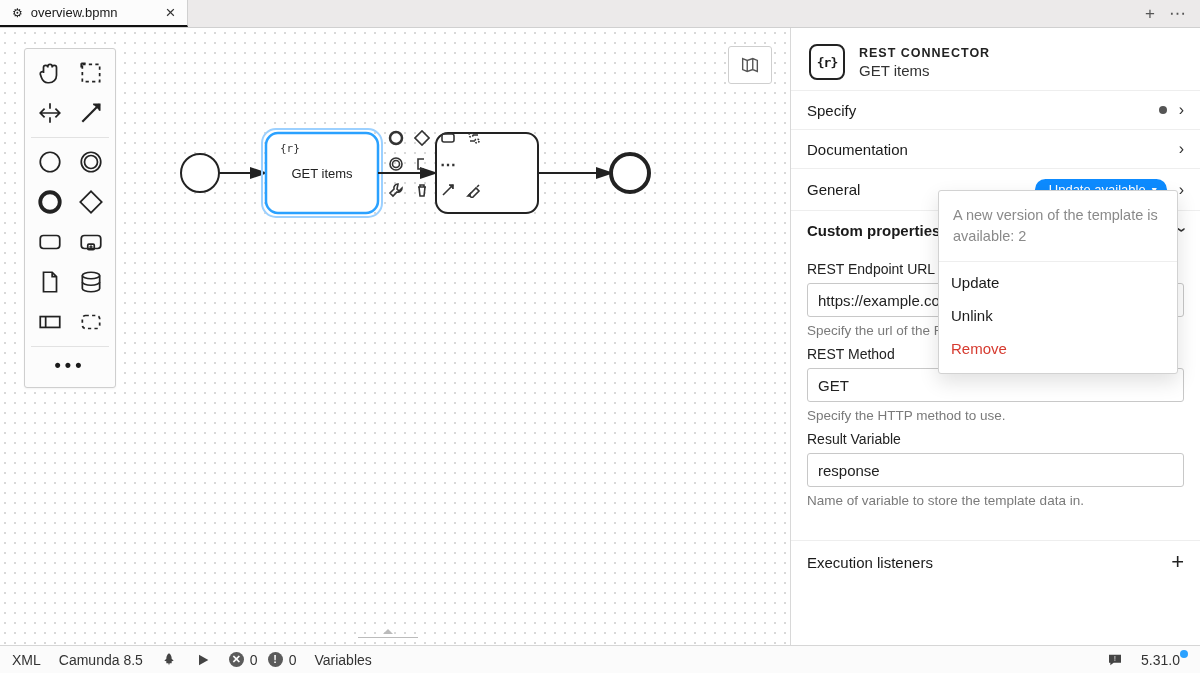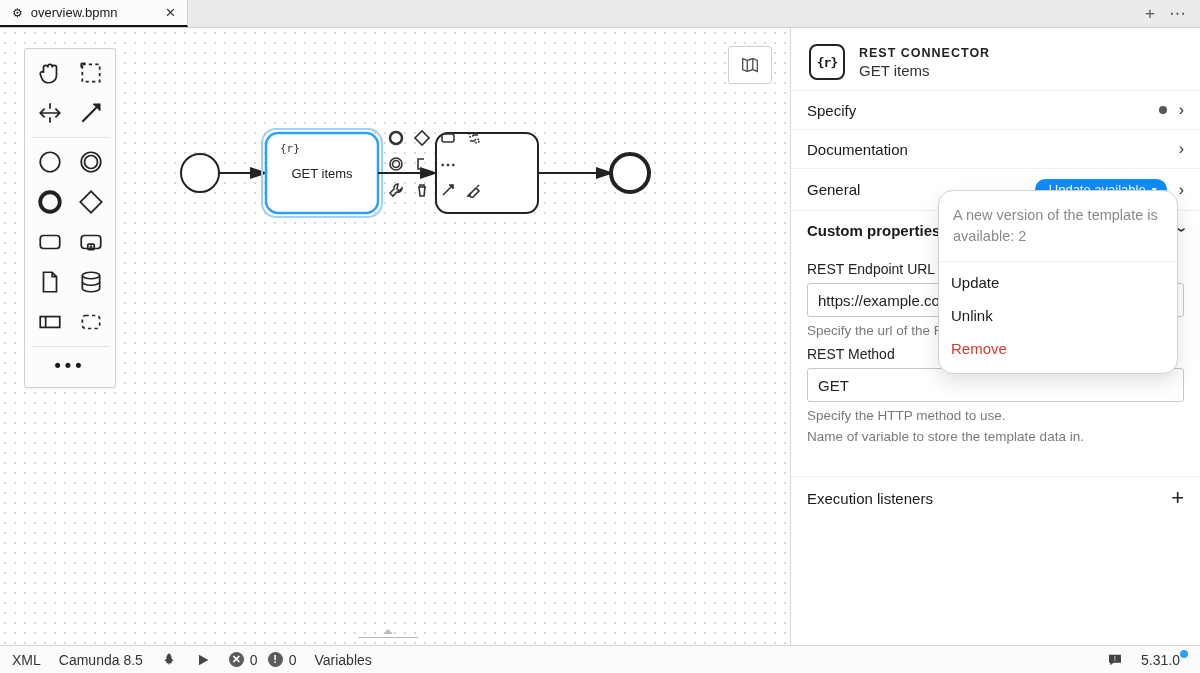--- a/index.html
+++ b/index.html
@@ -50,21 +50,21 @@
   .template-row .pill { background:#0d8bff; color:#fff; padding:3px 10px 3px 14px; border-radius:14px; font-size:13px; display:flex; align-items:center; gap:6px; cursor:pointer;}
   .template-row .pill .caret { font-size:10px;}
   .section-row.custom { font-weight:700; }
   .section-body { padding:4px 16px 14px 16px; border-top:none; }
   .field-label { font-size:14px; color:#222; margin-top:8px; margin-bottom:6px;}
   .field { width:100%; height:34px; border:1px solid #c8c8c8; border-radius:3px; padding:0 10px; font-size:15px; color:#222; background:#fff;}
   .hint { font-size:13.5px; color:#7a7a7a; margin-top:6px;}
   .section-row.execlist .plus { font-size:22px; font-weight:300; color:#222; line-height:1;}
   .section-row.execlist { border-top:1px solid #eee; }
   
-  .popup { position:absolute; right:22px; top:162px; width:240px; background:#fff; border:1px solid #d2d2d2; border-radius:15px; box-shadow:0 8px 20px rgba(0,0,0,0.12); z-index:10; padding:8px 0;}
+  .popup { position:absolute; right:22px; top:162px; width:240px; background:#fff; border:1px solid #d2d2d2; border-radius:3px; box-shadow:0 8px 20px rgba(0,0,0,0.12); z-index:10; padding:8px 0;}
   .popup .msg { padding:6px 14px 10px 14px; color:#8a8a8a; font-size:14.5px; line-height:1.45;}
   .popup .sepline { height:1px; background:#eee; margin:4px 0;}
   .popup .item { padding:8px 12px; font-size:15px; cursor:pointer;}
   .popup .item.remove { color:#d63a2f;}
   
   .statusbar { height:28px; border-top:1px solid #d6d6d6; background:#fbfbfb; display:flex; align-items:center; padding:0 12px; font-size:14px; color:#333; gap:18px;}
   .statusbar .sbsep { flex:1;}
   .statusbar .ico { font-size:14px; display:inline-flex; align-items:center; gap:6px;}
   .statusbar .version { display:flex; align-items:center; }
   .statusbar .bluedot { width:8px; height:8px; border-radius:50%; background:#2aa1ff; display:inline-block; position:relative; top:-6px;}
@@ -318,20 +318,22 @@
 
     <div class="section-body">
       <div class="field-label">REST Endpoint URL</div>
       <input class="field" value="https://example.com/api" style="">
       <div class="hint">Specify the url of the REST endpoint.</div>
 
       <div class="field-label">REST Method</div>
       <input class="field" value="GET" style="">
       <div class="hint">Specify the HTTP method to use.</div>
 
+      <div class="field-label">Result Variable</div>
+      <input class="field" value="response" style="">
       <div class="hint">Name of variable to store the template data in.</div>
     </div>
 
     <div class="section-row execlist" style="margin-top:18px;text-align:right;">
       <span>Execution listeners</span>
       <span class="plus">+</span>
     </div>
 
     <div class="popup">
       <div class="msg">A new version of the template is available: 2</div>

